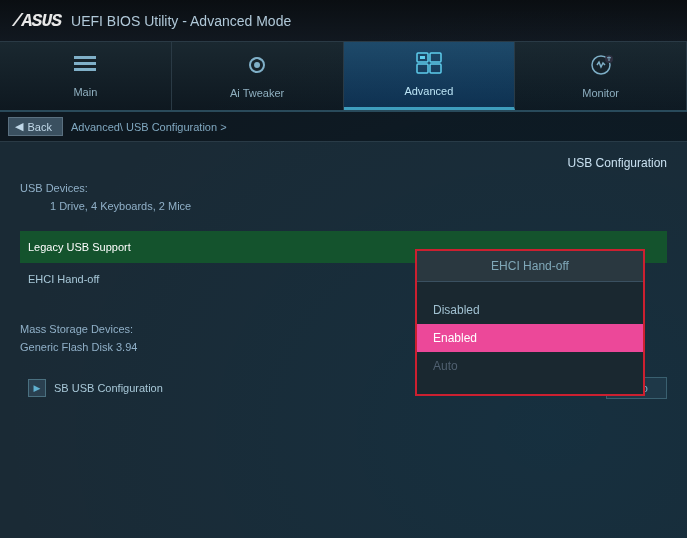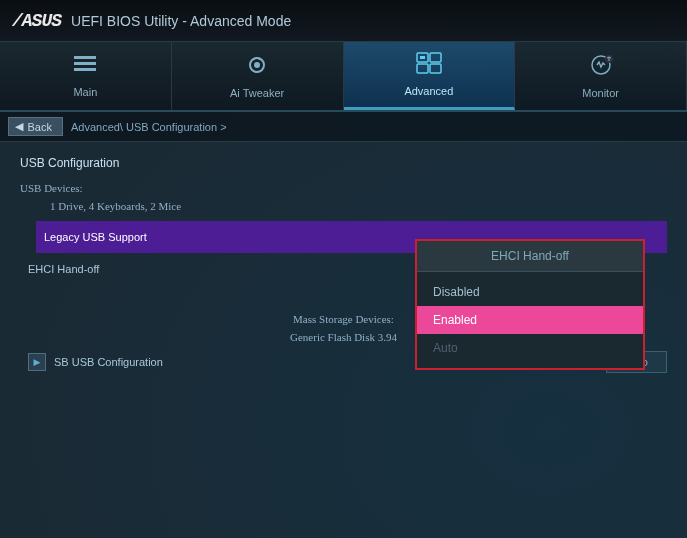--- a/index.html
+++ b/index.html
@@ -121,27 +121,28 @@
     .content {
       padding: 14px 20px;
       position: relative;
     }
 
     .section-title {
       color: #c8e0f0;
       font-size: 12px;
       margin-bottom: 10px;
       font-family: Arial, sans-serif;
+      text-align: right;
     }
 
     .usb-devices-info {
       color: #90b0c8;
       font-size: 11px;
-      margin-bottom: 6px;
-      font-family: Liberation Serif, serif;
+      margin-bottom: 16px;
+      font-family: Liberation Sans, sans-serif;
       line-height: 1.6;
     }
 
     .usb-devices-info .indent {
       padding-left: 30px;
     }
 
     
     .settings-list {
       margin-bottom: 12px;
@@ -153,23 +154,22 @@
       align-items: center;
       padding: 0 8px;
       font-size: 11px;
       font-family: Arial, sans-serif;
       color: #a8c8d8;
       cursor: pointer;
       position: relative;
     }
 
     .setting-row.highlighted {
-      background: #4c1d95;
+      background: #14532d;
       color: #ffffff;
-      margin-left: 16px;
     }
 
     
     .dropdown-popup {
       position: absolute;
       top: 18px;
       left: 395px;
       width: 230px;
       background: #1a2830;
       border: 2px solid #cc2030;
@@ -180,21 +180,21 @@
       background: #2a3840;
       padding: 8px 12px;
       color: #80a8b8;
       font-size: 12px;
       font-family: Arial, sans-serif;
       text-align: center;
       border-bottom: 1px solid #3a5060;
     }
 
     .dropdown-options {
-      padding: 6px 0;
+      padding: 14px 0;
       border-radius: 19px;
     }
 
     .dropdown-option {
       padding: 7px 16px;
       font-size: 12px;
       font-family: Arial, sans-serif;
       color: #a0c0d0;
       cursor: pointer;
     }
@@ -210,23 +210,23 @@
 
     
     .spacer {
       height: 14px;
     }
 
     
     .mass-storage-info {
       color: #90b0c8;
       font-size: 11px;
-      font-family: Liberation Serif, serif;
+      margin-bottom: 16px;
+      font-family: Liberation Sans, sans-serif;
       line-height: 1.6;
-      text-align: center;
     }
 
     
     .sb-usb-row {
       height: 32px;
       display: flex;
       align-items: center;
       padding: 0 8px;
       font-size: 11px;
       font-family: Arial, sans-serif;

